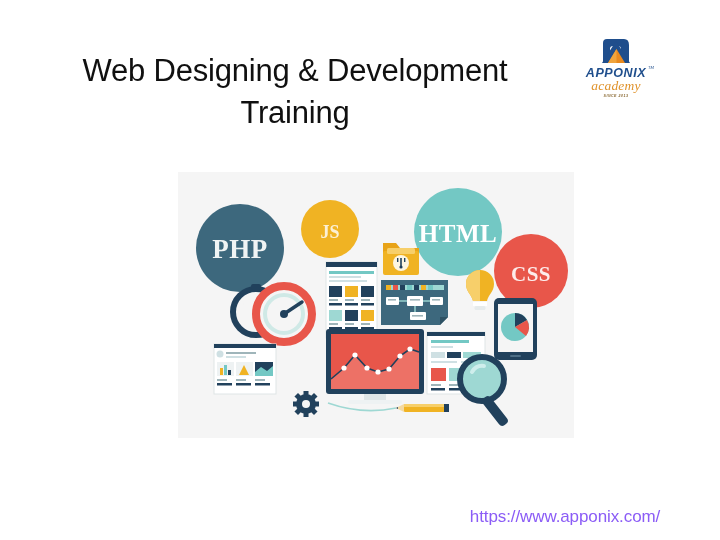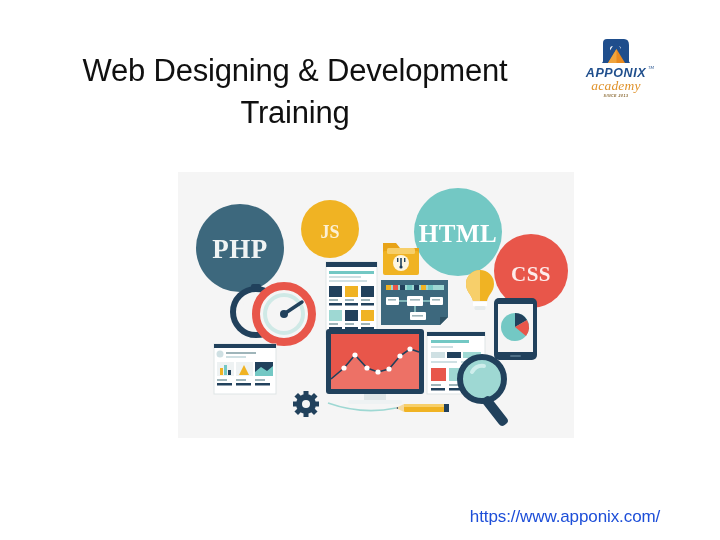--- a/index.html
+++ b/index.html
@@ -64,21 +64,21 @@
 
   
   .url {
     position: absolute;
     left: 430px;
     top: 507px;
     width: 270px;
     text-align: center;
     font-family: "Liberation Sans", sans-serif;
     font-size: 17px;
-    color: #1d4ed8;
+    color: #8b5cf6;
     letter-spacing: -0.1px;
   }
 </style>
 </head>
 <body>
 
 <div class="slide">
 
   <div class="title">Web Designing &amp; Development
 Training</div>

